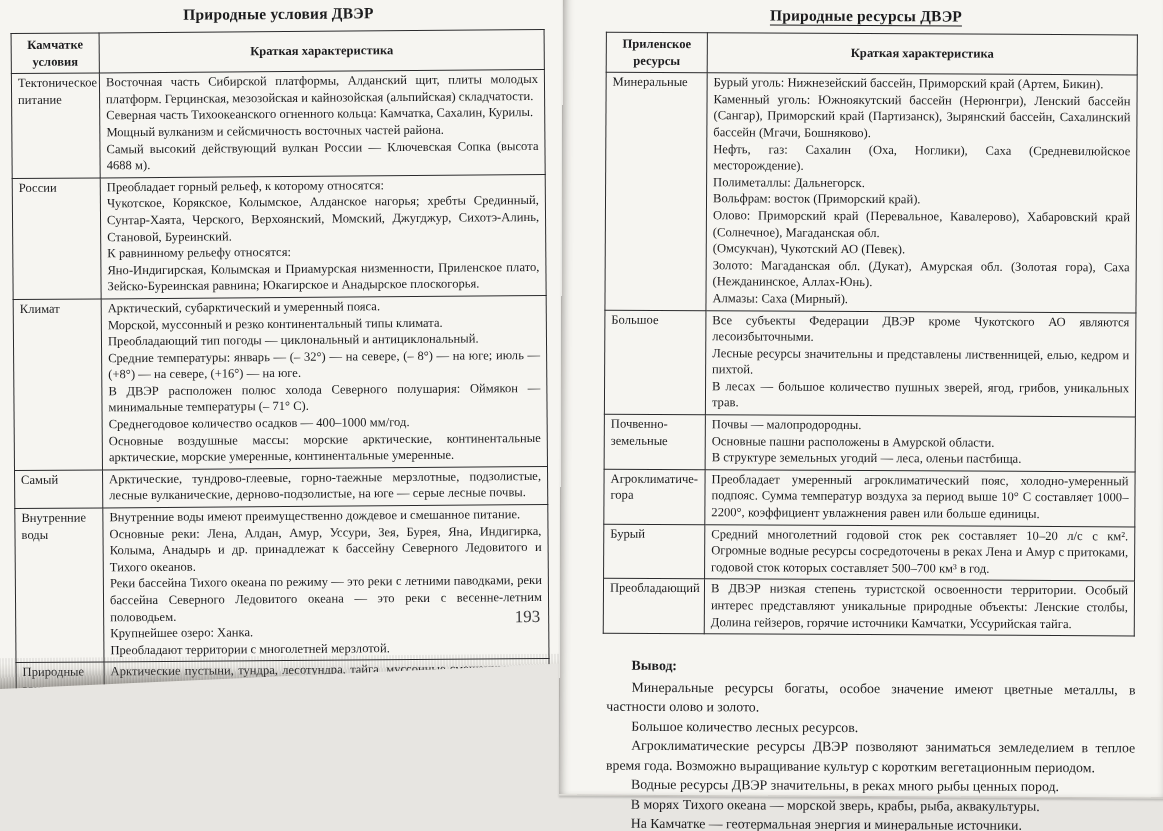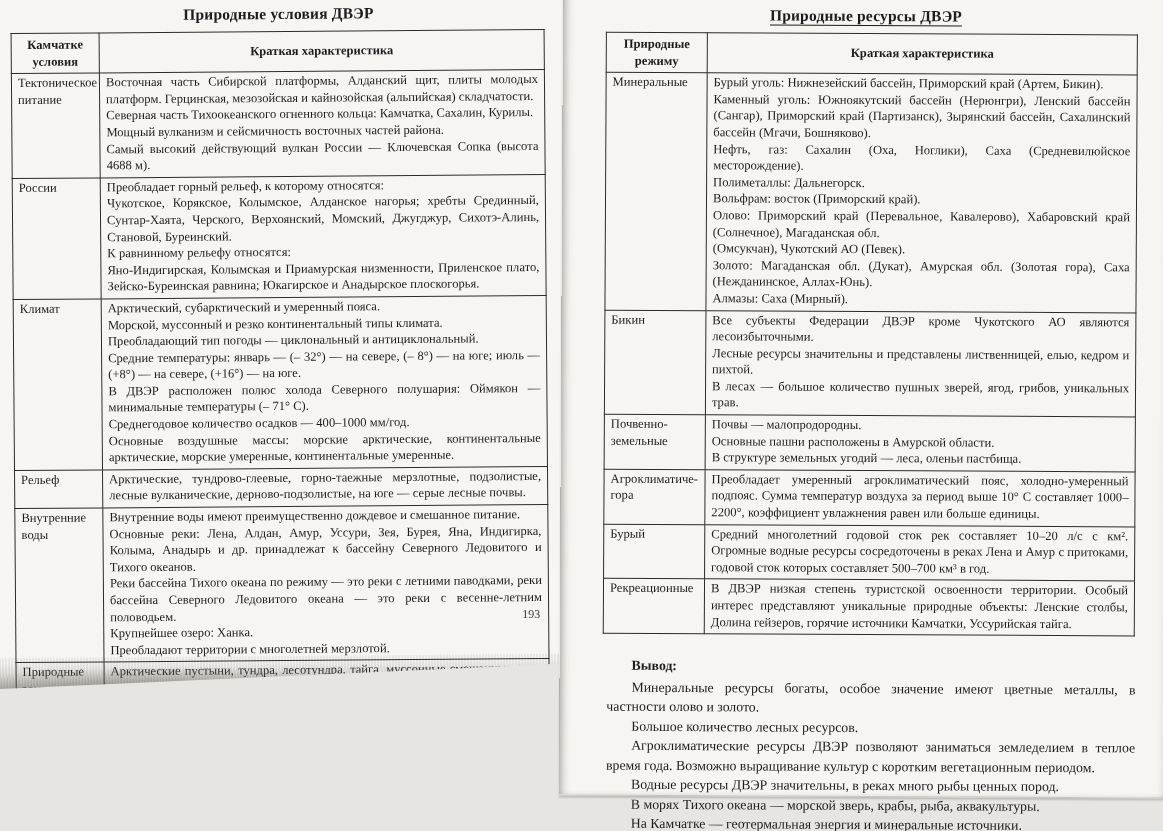--- a/index.html
+++ b/index.html
@@ -96,21 +96,21 @@
     text-align: justify;
     white-space: pre-line;
   }
   .page-left  col.c1 { width: 88px; }
   .page-right col.c1 { width: 101px; }
 
   
   .page-number {
     position: absolute;
     right: 32px; top: 617px;
-    font-size: 12px;
+    font-size: 17px;
     color: #3a3a3c;
   }
 
   
   .conclusion {
     margin: 22px 30px 0 47px;
     font-size: 13.8px;
     line-height: 19.5px;
   }
   .conclusion-heading {
@@ -159,21 +159,21 @@
         <td class="term-cell">Климат</td>
         <td class="char-cell">Арктический, субарктический и умеренный пояса.
 Морской, муссонный и резко континентальный типы климата.
 Преобладающий тип погоды — циклональный и антициклональный.
 Средние температуры: январь — (– 32°) — на севере, (– 8°) — на юге; июль — (+8°) — на севере, (+16°) — на юге.
 В ДВЭР расположен полюс холода Северного полушария: Оймякон — минимальные температуры (– 71° С).
 Среднегодовое количество осадков — 400–1000 мм/год.
 Основные воздушные массы: морские арктические, континентальные арктические, морские умеренные, континентальные умеренные.</td>
       </tr>
       <tr>
-        <td class="term-cell">Рельеф</td>
+        <td class="term-cell">Самый</td>
         <td class="char-cell">Арктические, тундрово-глеевые, горно-таежные мерзлотные, подзолистые, лесные вулканические, дерново-подзолистые, на юге — серые лесные почвы.</td>
       </tr>
       <tr>
         <td class="term-cell">Внутренние воды</td>
         <td class="char-cell">Внутренние воды имеют преимущественно дождевое и смешанное питание.
 Основные реки: Лена, Алдан, Амур, Уссури, Зея, Бурея, Яна, Индигирка, Колыма, Анадырь и др. принадлежат к бассейну Северного Ледовитого и Тихого океанов.
 Реки бассейна Тихого океана по режиму — это реки с летними паводками, реки бассейна Северного Ледовитого океана — это реки с весенне-летним половодьем.
 Крупнейшее озеро: Ханка.
 Преобладают территории с многолетней мерзлотой.</td>
       </tr>
@@ -194,59 +194,59 @@
 <div class="page page-right">
   <div class="doc-title underlined"><span>Природные ресурсы ДВЭР</span></div>
 
   <table class="doc-table">
     <colgroup>
         <col class="c1">
         <col class="c2">
       </colgroup>
     <thead>
       <tr>
-        <th>Природные режиму</th>
+        <th>Приленское ресурсы</th>
         <th>Краткая характеристика</th>
       </tr>
     </thead>
     <tbody>
       <tr>
         <td class="term-cell">Минеральные</td>
         <td class="char-cell">Бурый уголь: Нижнезейский бассейн, Приморский край (Артем, Бикин).
 Каменный уголь: Южноякутский бассейн (Нерюнгри), Ленский бассейн (Сангар), Приморский край (Партизанск), Зырянский бассейн, Сахалинский бассейн (Мгачи, Бошняково).
 Нефть, газ: Сахалин (Оха, Ноглики), Саха (Средневилюйское месторождение).
 Полиметаллы: Дальнегорск.
 Вольфрам: восток (Приморский край).
 Олово: Приморский край (Перевальное, Кавалерово), Хабаровский край (Солнечное), Магаданская обл.
 (Омсукчан), Чукотский АО (Певек).
 Золото: Магаданская обл. (Дукат), Амурская обл. (Золотая гора), Саха (Нежданинское, Аллах-Юнь).
 Алмазы: Саха (Мирный).</td>
       </tr>
       <tr>
-        <td class="term-cell">Бикин</td>
+        <td class="term-cell">Большое</td>
         <td class="char-cell">Все субъекты Федерации ДВЭР кроме Чукотского АО являются лесоизбыточными.
 Лесные ресурсы значительны и представлены лиственницей, елью, кедром и пихтой.
 В лесах — большое количество пушных зверей, ягод, грибов, уникальных трав.</td>
       </tr>
       <tr>
         <td class="term-cell">Почвенно-земельные</td>
         <td class="char-cell">Почвы — малопродородны.
 Основные пашни расположены в Амурской области.
 В структуре земельных угодий — леса, оленьи пастбища.</td>
       </tr>
       <tr>
         <td class="term-cell">Агроклиматиче­гора</td>
         <td class="char-cell">Преобладает умеренный агроклиматический пояс, холодно-умеренный подпояс. Сумма температур воздуха за период выше 10° С составляет 1000–2200°, коэффициент увлажнения равен или больше единицы.</td>
       </tr>
       <tr>
         <td class="term-cell">Бурый</td>
         <td class="char-cell">Средний многолетний годовой сток рек составляет 10–20 л/с с км². Огромные водные ресурсы сосредоточены в реках Лена и Амур с притоками, годовой сток которых составляет 500–700 км³ в год.</td>
       </tr>
       <tr>
-        <td class="term-cell">Рекреационные</td>
+        <td class="term-cell">Преобладающий</td>
         <td class="char-cell">В ДВЭР низкая степень туристской освоенности территории. Особый интерес представляют уникальные природные объекты: Ленские столбы, Долина гейзеров, горячие источники Камчатки, Уссурийская тайга.</td>
       </tr>
     </tbody>
   </table>
 
   <div class="conclusion">
     <div class="conclusion-heading">Вывод:</div>
     <p>Минеральные ресурсы богаты, особое значение имеют цветные металлы, в частности олово и золото.</p>
     <p>Большое количество лесных ресурсов.</p>
     <p>Агроклиматические ресурсы ДВЭР позволяют заниматься земледелием в теплое время года. Возможно выращивание культур с коротким вегетационным периодом.</p>

